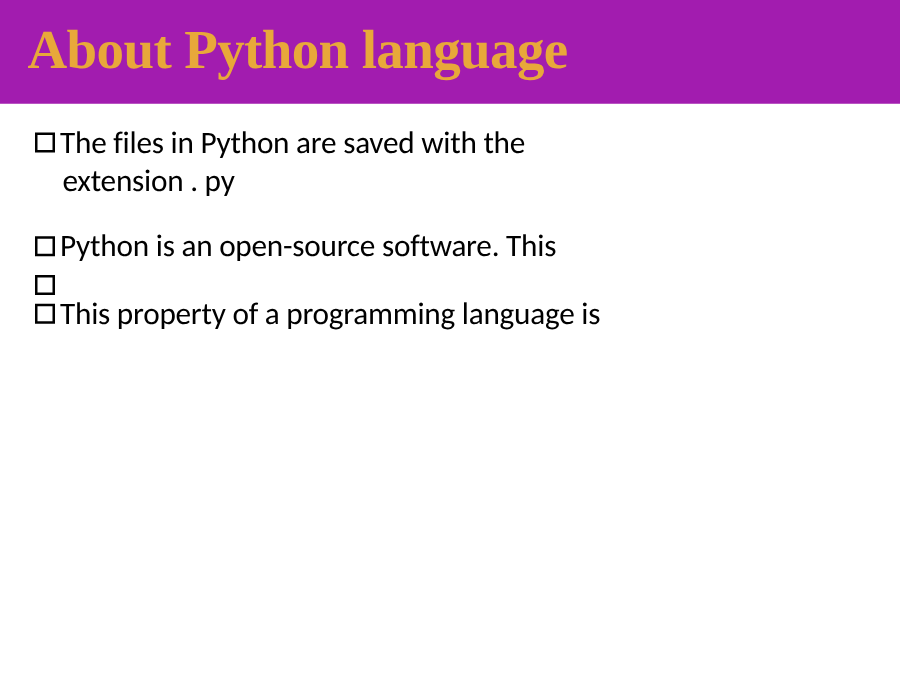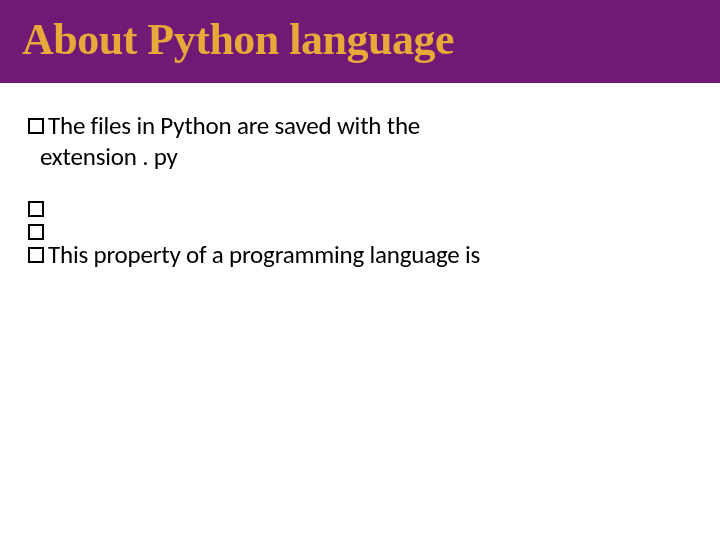--- a/index.html
+++ b/index.html
@@ -4,33 +4,33 @@
 <style>
   * { margin: 0; padding: 0; box-sizing: border-box; }
   body {
     width: 720px;
     height: 540px;
     background: #ffffff;
     font-family: Calibri, 'Segoe UI', Arial, sans-serif;
     overflow: hidden;
   }
   .title-bar {
-    background: #701a75;
+    background: #a21caf;
     width: 100%;
     padding: 14px 20px 18px 22px;
   }
   .title {
     font-family: 'Brush Script MT', 'Segoe Script', cursive;
     font-size: 44px;
     font-weight: bold;
     color: #e8a83a;
     letter-spacing: -0.5px;
   }
   .content {
-    padding: 28px 28px 0 28px;
+    padding: 16px 28px 0 28px;
   }
   .bullet-item {
     display: flex;
     align-items: flex-start;
     margin-bottom: 0;
   }
   .bullet-group {
     margin-bottom: 22px;
   }
   .bullet-group:last-child {
@@ -45,21 +45,21 @@
     margin-top: 7px;
     margin-right: 4px;
   }
   .bullet-text {
     font-size: 25px;
     line-height: 1.22;
     color: #000;
     letter-spacing: -0.2px;
   }
   .continuation {
-    margin-left: 12px;
+    margin-left: 22px;
     font-size: 25px;
     line-height: 1.22;
     color: #000;
     letter-spacing: -0.2px;
   }
 </style>
 </head>
 <body>
 
 <div class="title-bar">
@@ -72,20 +72,21 @@
     <div class="bullet-item">
       <span class="checkbox-icon"></span>
       <span class="bullet-text">The files in Python are saved with the</span>
     </div>
     <div class="continuation">extension . py</div>
   </div>
 
   <div class="bullet-group">
     <div class="bullet-item">
       <span class="checkbox-icon"></span>
+      <span class="bullet-text">Python is an open-source software. This</span>
     </div>
 
     <div class="bullet-item">
       <span class="checkbox-icon"></span>
     </div>
 
     <div class="bullet-item">
       <span class="checkbox-icon"></span>
       <span class="bullet-text">This property of a programming language is</span>
     </div>

